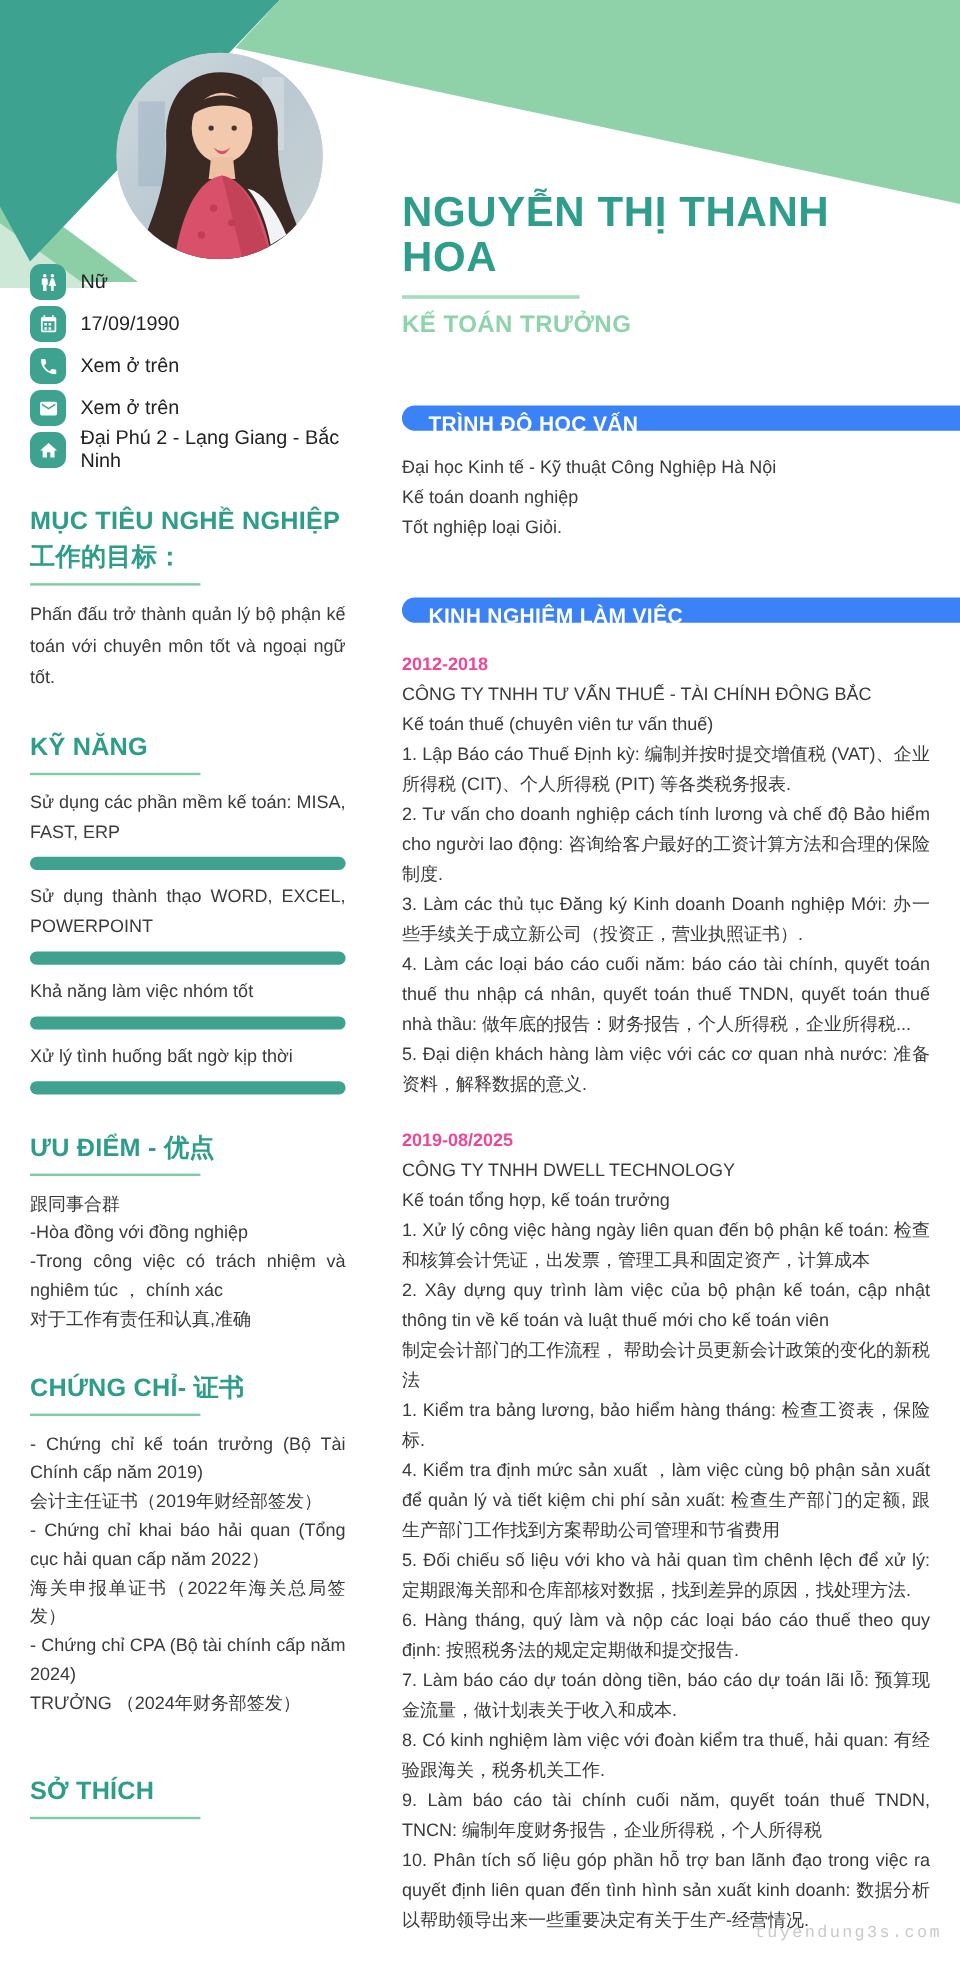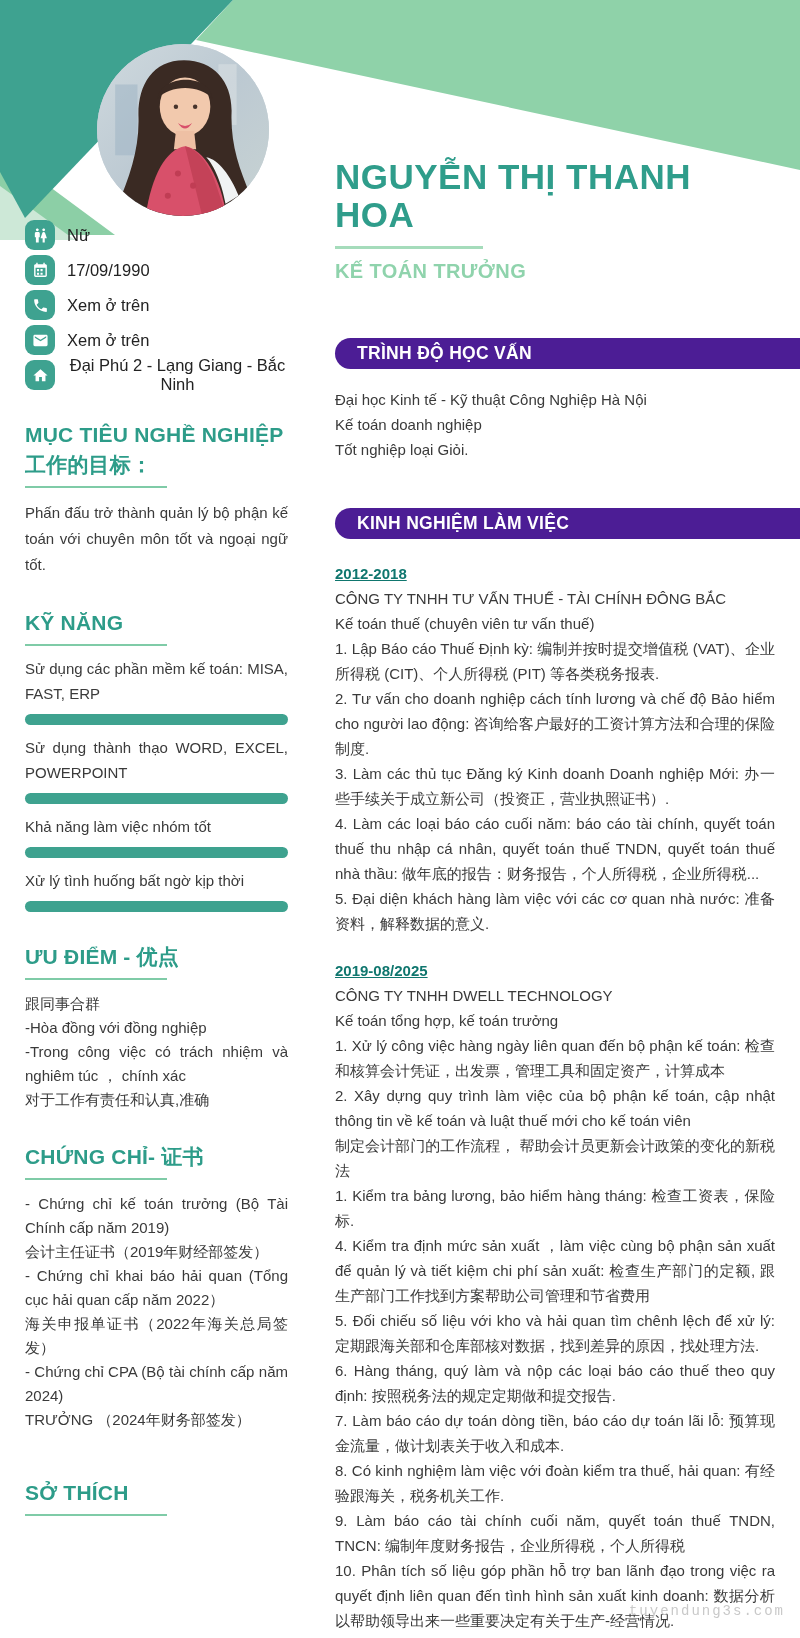--- a/index.html
+++ b/index.html
@@ -21,49 +21,49 @@
   }
   .photo svg { display:block; width:100%; height:100%; }
   
   .sidebar { position:absolute; left:25px; top:220px; width:263px; z-index:5; }
   .contact-row { display:flex; align-items:center; height:30px; margin-bottom:5px; }
   .contact-icon {
     flex:0 0 30px; width:30px; height:30px; border-radius:9px; background:#3ea290;
     display:flex; align-items:center; justify-content:center; margin-right:12px;
   }
   .contact-icon svg { width:17px; height:17px; fill:#ffffff; }
-  .contact-text { font-size:16.5px; color:#222222;text-align:center; }
+  .contact-text { font-size:16.5px; color:#222222; }
   .side-section { margin-top:30px; }
   .side-heading {
     color:#2d9c89; font-size:21px; font-weight:bold; line-height:30px; letter-spacing:0.2px;
   }
   .side-underline { width:142px; height:2px; background:#7fcba7; margin-top:6px; }
   .side-body { margin-top:12px; font-size:15px; line-height:26px; color:#3a3a3a; text-align:justify; }
   .skill { margin-top:10px; }
   .skill-label { font-size:15px; line-height:25px; color:#3a3a3a; text-align:justify; }
   .skill-bar-track { margin-top:8px; height:11px; border-radius:6px; }
   .skill-bar-fill { height:11px; width:100%; border-radius:6px; background:#3ea28f; }
   .plain-lines p { font-size:15px; line-height:24px; color:#3a3a3a; text-align:justify; }
   .hobby-lines p { font-size:15px; line-height:25px; color:#3a3a3a; }
   
   .main { position:absolute; left:335px; top:158px; width:440px; z-index:5; }
   .name { font-size:35px; font-weight:bold; color:#2f9d8b; line-height:38px; letter-spacing:0.5px; }
   .name-underline { width:148px; height:3px; background:#a5dcbb; margin-top:12px; }
   .job-title { margin-top:11px; font-size:20px; font-weight:bold; color:#8fd3ac; letter-spacing:0.4px; }
   .pill {
-    margin-right:-25px; height:31px; line-height:31px; padding-left:22px;
-    border-radius:16px 0 0 16px; background:#4c1d95; color:#ffffff;
+    margin-right:-25px; height:21px; line-height:31px; padding-left:22px;
+    border-radius:16px 0 0 16px; background:#3b82f6; color:#ffffff;
     font-size:17.5px; font-weight:bold; letter-spacing:0.3px;
   }
   .pill-edu { margin-top:55px; }
   .pill-exp { margin-top:46px; }
   .edu-lines { margin-top:18px; }
   .edu-lines p { font-size:15px; line-height:25px; color:#3a3a3a; }
   .job { margin-top:22px; }
-  .job-period { font-size:15px; font-weight:bold; color:#0f766e; line-height:25px;text-decoration:underline; }
+  .job-period { font-size:15px; font-weight:bold; color:#ec4899; line-height:25px; }
   .job-company, .job-role { font-size:15px; line-height:25px; color:#3a3a3a; }
   .job-duties p { font-size:15px; line-height:25px; color:#3a3a3a; text-align:justify; }
   
   .watermark {
     position:absolute; right:15px; top:1603px; z-index:5;
     font-family:"Liberation Mono", monospace; font-size:14px; letter-spacing:2px; color:#c9c9c9;
   }
 </style>
 </head>
 <body>

